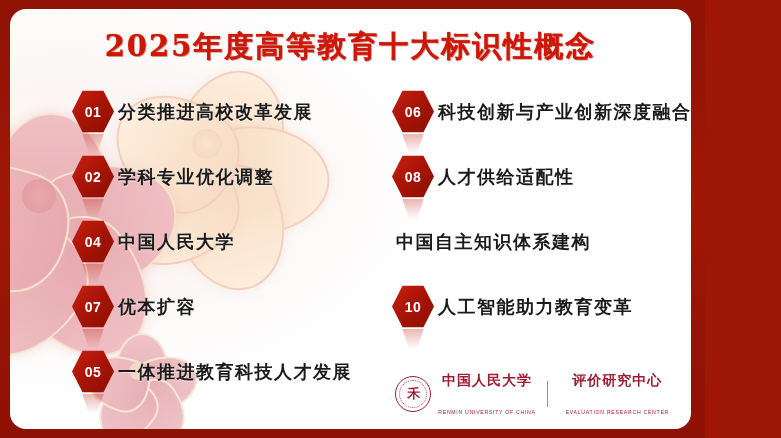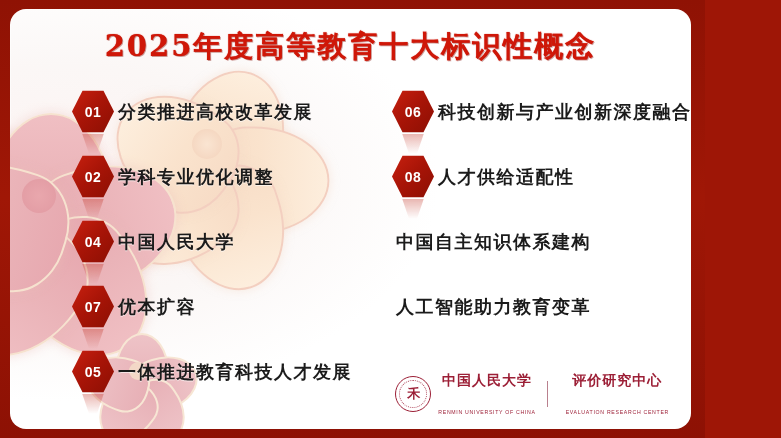--- a/index.html
+++ b/index.html
@@ -252,20 +252,23 @@
       <div class="item">
         <div class="badge-wrap">
           <div class="badge">08</div>
         </div>
         <div class="label">人才供给适配性</div>
       </div>
       <div class="item">
         <div class="label">中国自主知识体系建构</div>
       </div>
       <div class="item">
+        <div class="badge-wrap">
+          <div class="badge">10</div>
+        </div>
         <div class="label">人工智能助力教育变革</div>
       </div>
     </div>
 
     <div id="footer-logo">
       <div id="seal">
         <span class="ren">禾</span>
       </div>
       <div class="logo-block">
         <div class="logo-cn">中国人民大学</div>

